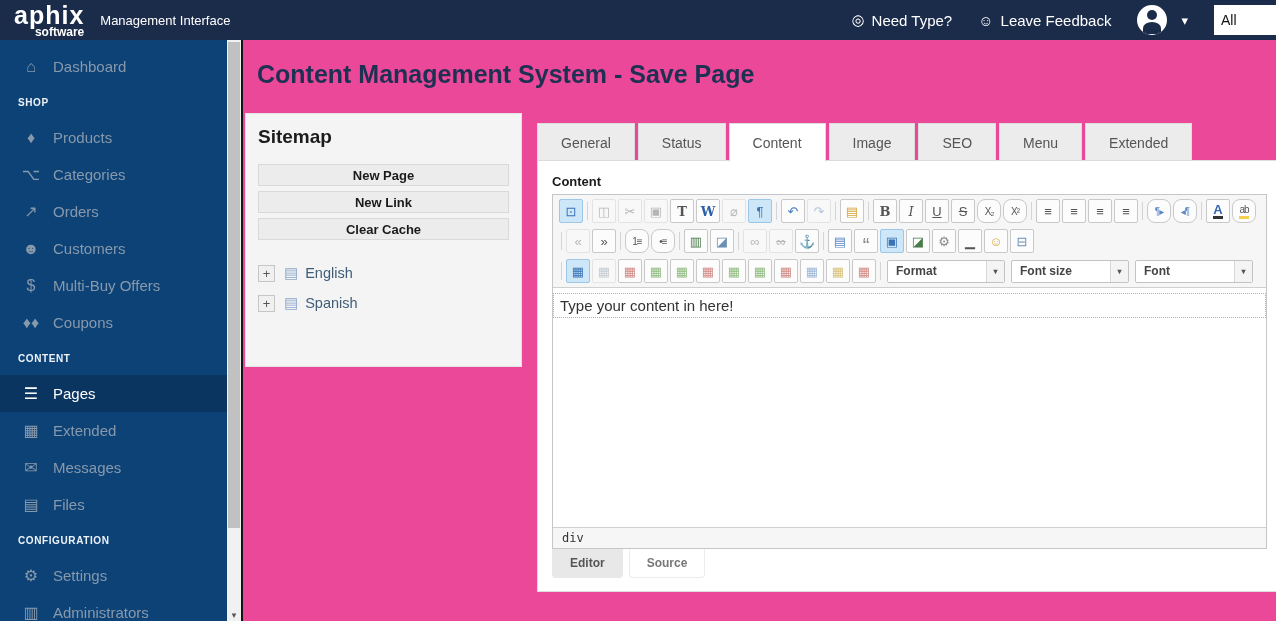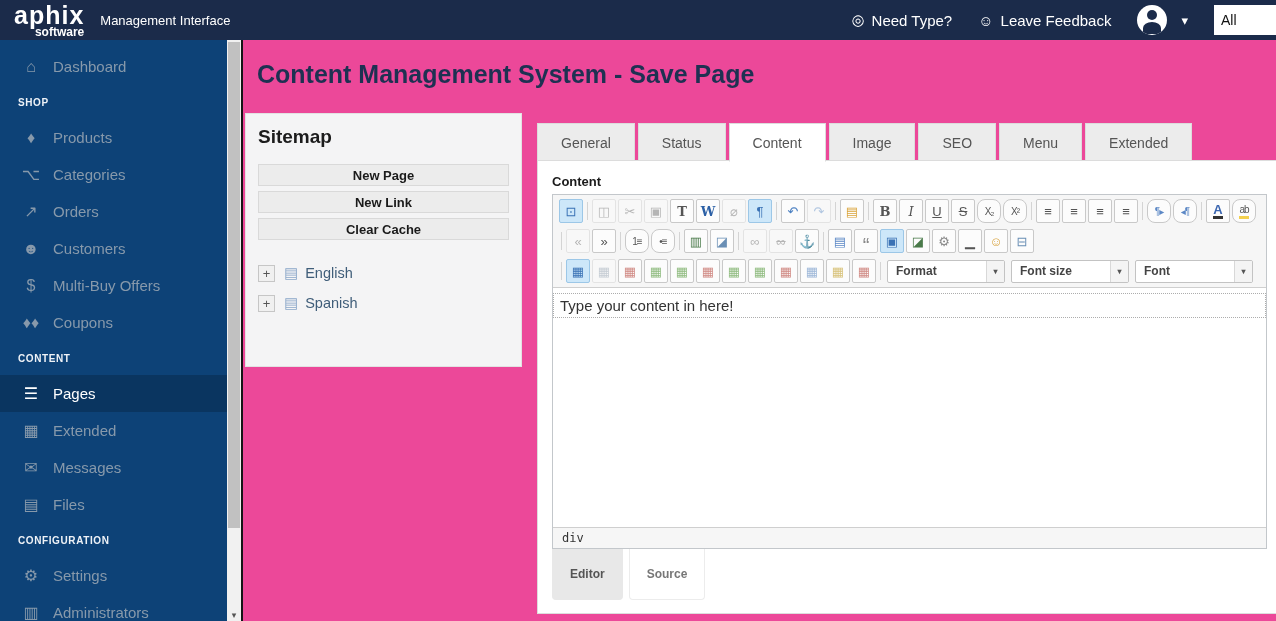--- a/index.html
+++ b/index.html
@@ -97,21 +97,21 @@
   .quote{font-size:20px;color:#888;}
   .quote .glyph{margin-top:8px;}
 
   .ed-body{height:234px;background:#fff;cursor:text;}
   .block-outline{margin-top:5px;border:1px dotted #adadad;padding:3px 6px;font-size:15px;
     color:#333;}
   .ed-pathbar{height:20px;background:#f6f6f6;border-top:1px solid #cfcfcf;display:flex;
     align-items:center;padding:0 9px;}
   .ed-path{font-family:"DejaVu Sans Mono",monospace;font-size:12px;color:#333;cursor:pointer;}
   .mode-tabs{display:flex;}
-  .mode-tab{padding:18px 17px;font-size:12px;font-weight:bold;color:#777;background:#fff;
+  .mode-tab{padding:7px 17px;font-size:12px;font-weight:bold;color:#777;background:#fff;
     border:1px solid #ececec;border-top:none;border-radius:0 0 4px 4px;margin-right:6px;
     cursor:pointer;}
   .mode-tab.active{background:#e8e8e8;color:#555;border-color:#e8e8e8;}
 </style>
 </head>
 <body>
 
 <div class="app">
 
   <div class="header">

